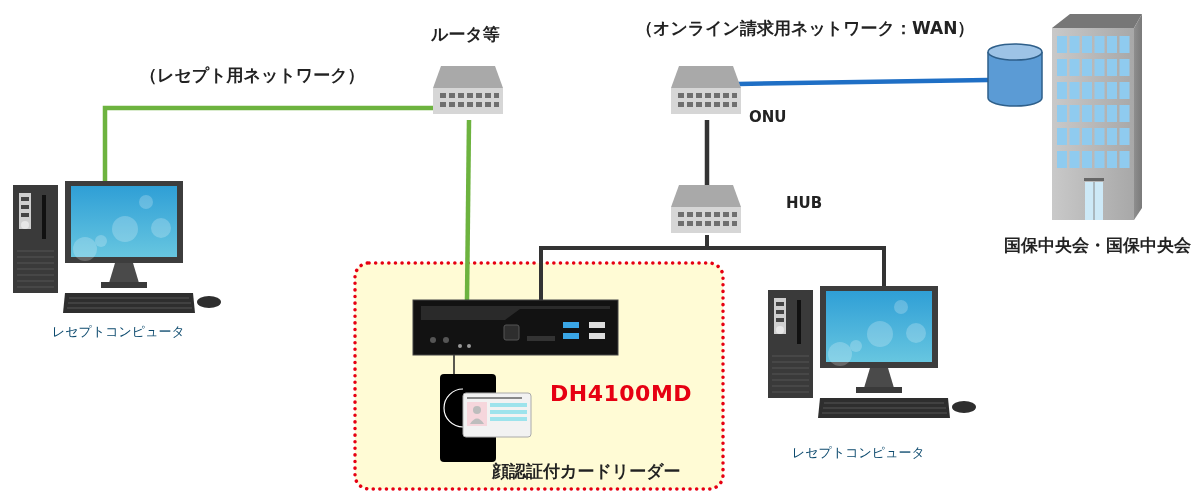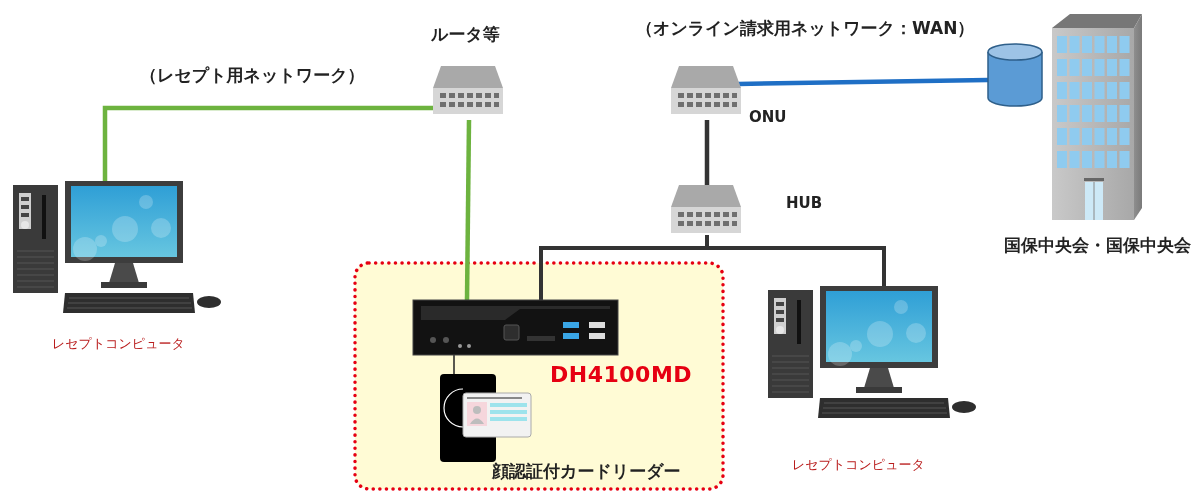--- a/index.html
+++ b/index.html
@@ -2,21 +2,21 @@
 <html><head>
 <meta charset="utf-8">
 <style>
   html, body { margin: 0; padding: 0; background: #ffffff; }
   body { width: 1200px; height: 504px; position: relative; overflow: hidden;
          font-family: "DejaVu Sans", "Liberation Sans", sans-serif; }
   #diagram { position: absolute; left: 0; top: 0; width: 1200px; height: 504px; }
   .lbl { position: absolute; color: #222; font-weight: bold; white-space: nowrap; }
   .lbl.net { font-size: 17px; }
   .lbl.dev { font-size: 17px; }
-  .lbl.small { font-size: 13px; font-weight: normal; color: #b91c1c; margin-top: 12px; }
+  .lbl.small { font-size: 13px; font-weight: normal; color: #0c4a6e; }
   .lbl.model { font-size: 22px; color: #e60012; letter-spacing: 0.5px; }
   .lbl.reader { font-size: 17px; }
 </style>
 </head>
 <body>
 
 <svg id="diagram" viewBox="0 0 1200 504" xmlns="http://www.w3.org/2000/svg">
   <defs>
     <linearGradient id="screenGrad" x1="0" y1="0" x2="0" y2="1">
       <stop offset="0" stop-color="#2f9fd6"></stop>
@@ -193,14 +193,14 @@
 </svg>
 
 <div class="lbl dev" style="left:431px; top:23px;">ルータ等</div>
 <div class="lbl net" style="left:140px; top:64px;">（レセプト用ネットワーク）</div>
 <div class="lbl net" style="left:636px; top:17px;">（オンライン請求用ネットワーク：WAN）</div>
 <div class="lbl dev" style="left:749px; top:108px; font-size:15px;">ONU</div>
 <div class="lbl dev" style="left:786px; top:194px; font-size:15px;">HUB</div>
 <div class="lbl dev" style="left:1004px; top:234px;">国保中央会・国保中央会</div>
 <div class="lbl small" style="left:52px; top:323px;">レセプトコンピュータ</div>
 <div class="lbl small" style="left:792px; top:444px;">レセプトコンピュータ</div>
-<div class="lbl model" style="left:550px; top:362px;text-align:center;">DH4100MD</div>
+<div class="lbl model" style="left:550px; top:381px;text-align:center;">DH4100MD</div>
 <div class="lbl reader" style="left:492px; top:460px;text-align:center;">顔認証付カードリーダー</div>
 
 </body></html>

